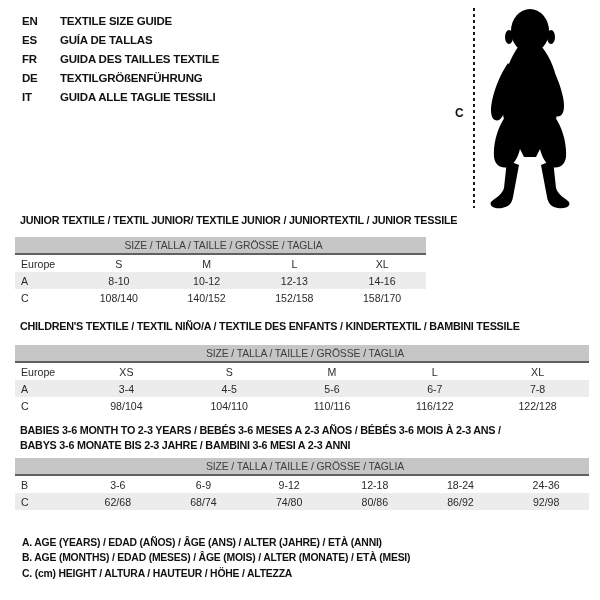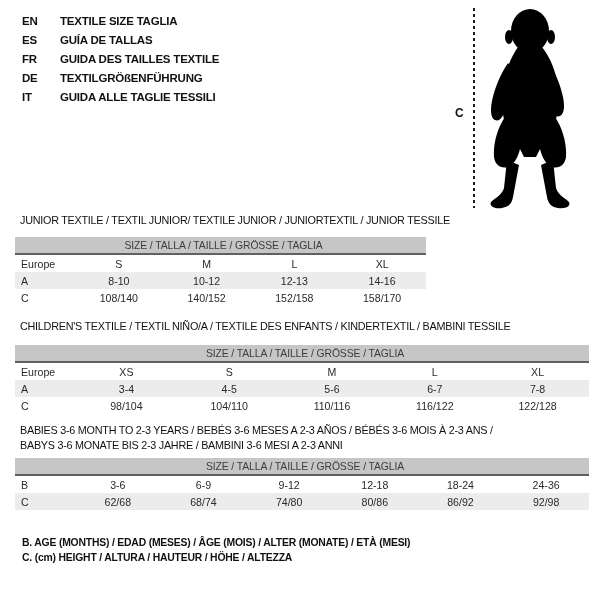--- a/index.html
+++ b/index.html
@@ -12,21 +12,21 @@
   .lang-row{display:flex;line-height:19px;font-weight:bold;font-size:11.5px;letter-spacing:-0.2px;color:#111;}
   .lang-code{width:38px;flex:0 0 38px;}
   
   .measure-line{
     position:absolute;left:473px;top:8px;width:2px;height:200px;
     background:repeating-linear-gradient(to bottom,#1a1a1a 0 3px,transparent 3px 6px);
   }
   .measure-label{position:absolute;left:455px;top:106px;font-weight:bold;font-size:12px;color:#111;}
   .baby{position:absolute;left:478px;top:5px;width:100px;height:205px;}
   
-  .sec-title{position:absolute;font-weight:normal;font-size:10.8px;letter-spacing:-0.25px;color:#111;line-height:15px;}
+  .sec-title{position:absolute;font-weight:bold;font-size:10.8px;letter-spacing:-0.25px;color:#111;line-height:15px;}
   #sec1-title{left:20px;top:213px;}
   #sec2-title{left:20px;top:319px;}
   #sec3-title{left:20px;top:423px;}
   
   .size-table{position:absolute;border-collapse:collapse;table-layout:fixed;font-size:10.6px;color:#2a2a2a;}
   #table1{left:15px;top:237px;width:411px;}
   #table2{left:15px;top:345px;width:574px;}
   #table3{left:15px;top:458px;width:574px;}
   .size-table th.bar{
     background:#c6c6c6;color:#3d3d3d;font-weight:normal;text-align:center;
@@ -42,21 +42,21 @@
   .legend-line{font-weight:bold;font-size:10.4px;letter-spacing:-0.2px;line-height:15.3px;color:#111;}
 </style>
 </head>
 <body>
 
 <div id="canvas">
 
   <div class="langs">
     <div class="lang-row">
       <span class="lang-code">EN</span>
-      <span class="lang-label">TEXTILE SIZE TAGLIA</span>
+      <span class="lang-label">TEXTILE SIZE GUIDE</span>
     </div>
     <div class="lang-row">
       <span class="lang-code">ES</span>
       <span class="lang-label">GUÍA DE TALLAS</span>
     </div>
     <div class="lang-row">
       <span class="lang-code">FR</span>
       <span class="lang-label">GUIDA DES TAILLES TEXTILE</span>
     </div>
     <div class="lang-row">
@@ -200,17 +200,18 @@
         <td>68/74</td>
         <td>74/80</td>
         <td>80/86</td>
         <td>86/92</td>
         <td>92/98</td>
       </tr>
     </tbody>
   </table>
 
   <div class="legend">
+    <div class="legend-line">A. AGE (YEARS) / EDAD (AÑOS) / ÂGE (ANS) / ALTER (JAHRE) / ETÀ (ANNI)</div>
     <div class="legend-line">B. AGE (MONTHS) / EDAD (MESES) / ÂGE (MOIS) / ALTER (MONATE) / ETÀ (MESI)</div>
     <div class="legend-line">C. (cm) HEIGHT / ALTURA / HAUTEUR / HÖHE / ALTEZZA</div>
   </div>
 
 </div>
 
 </body></html>

